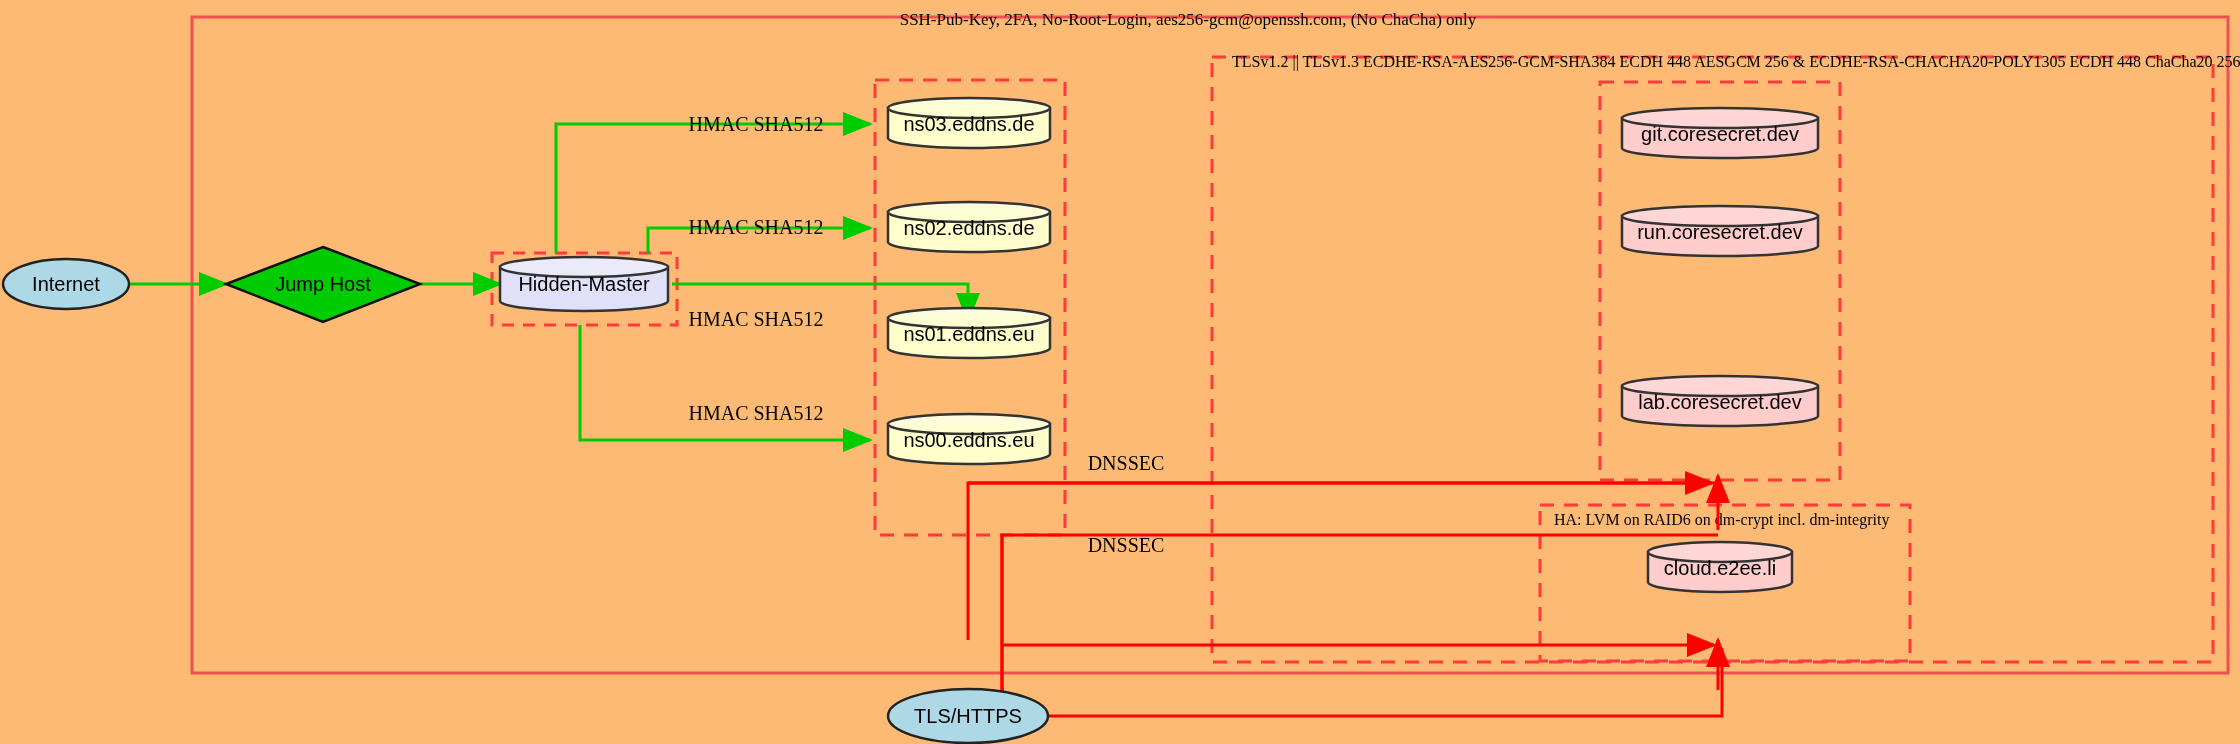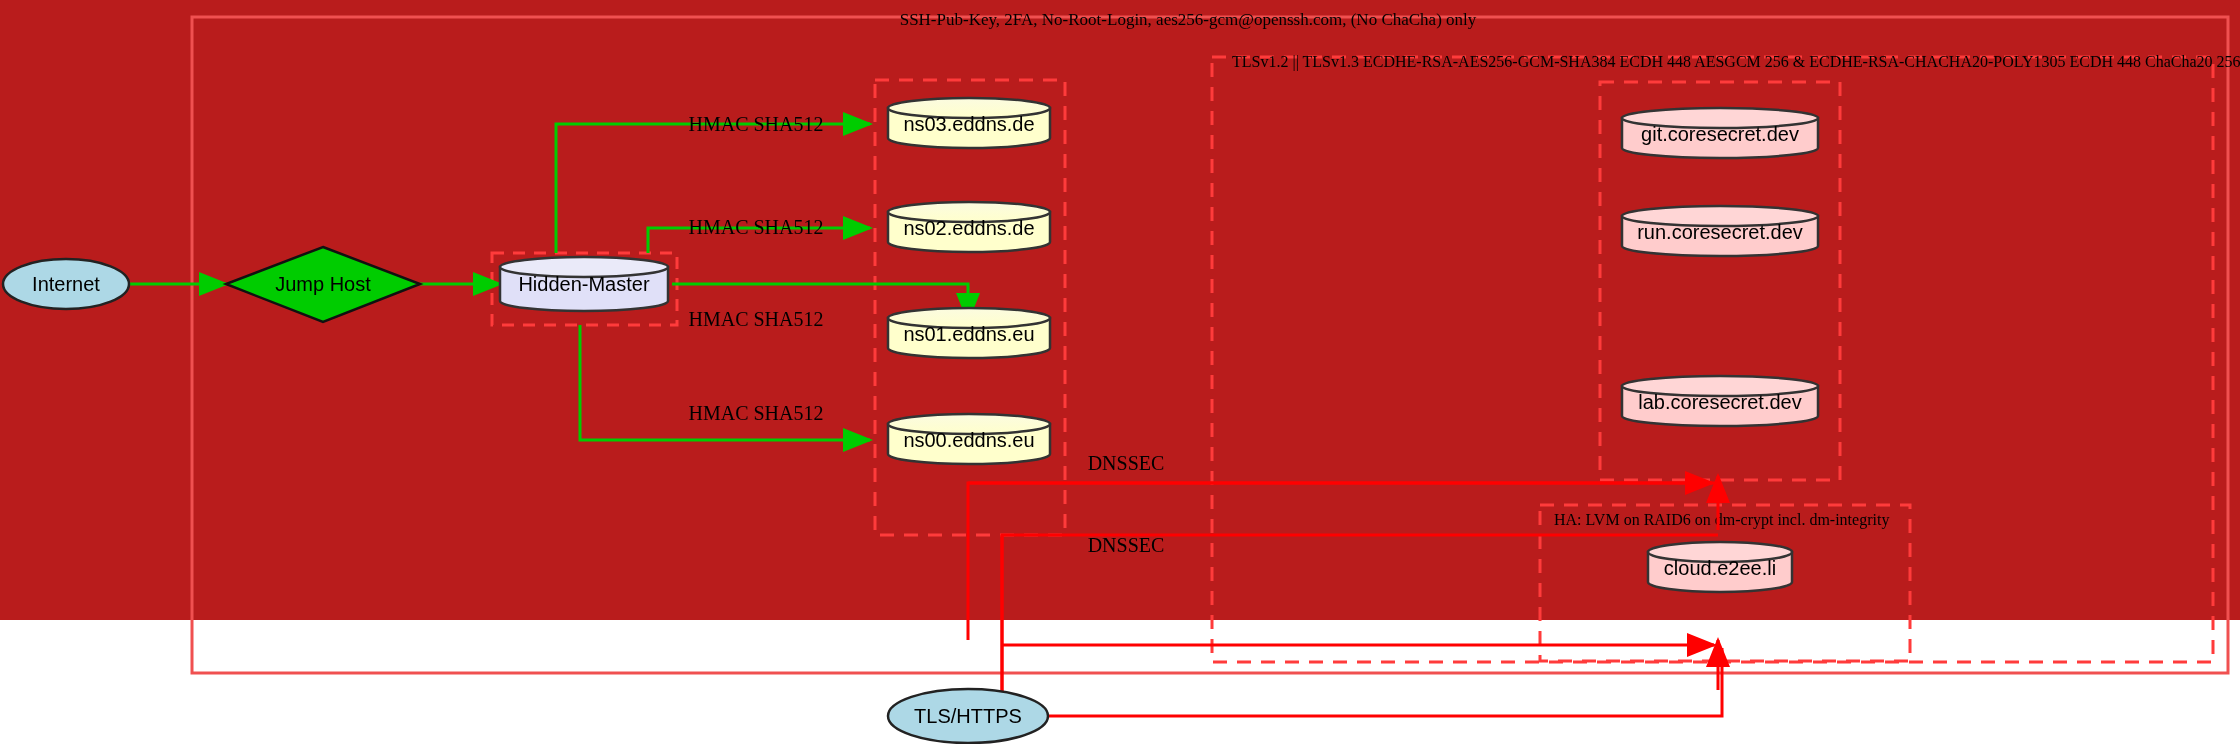--- a/index.html
+++ b/index.html
@@ -1,18 +1,18 @@
 <!DOCTYPE html>
 <html><head>
 <meta charset="utf-8">
 <style>
   html,body{margin:0;padding:0;background:#ffffff;}
   body{width:2240px;height:744px;overflow:hidden;
        font-family:"Liberation Sans",sans-serif;}
-  #stage{position:relative;width:2240px;height:620px;background:#b91c1c;}
+  #stage{position:relative;width:2240px;height:744px;background:#fdba74;}
   svg{display:block;}
   .serif{font-family:"Liberation Serif",serif;}
   .sans{font-family:"Liberation Sans",sans-serif;}
 </style>
 </head>
 <body>
 
 <div id="stage">
 <svg width="2240" height="744" viewBox="0 0 2240 744" xmlns="http://www.w3.org/2000/svg">
 

